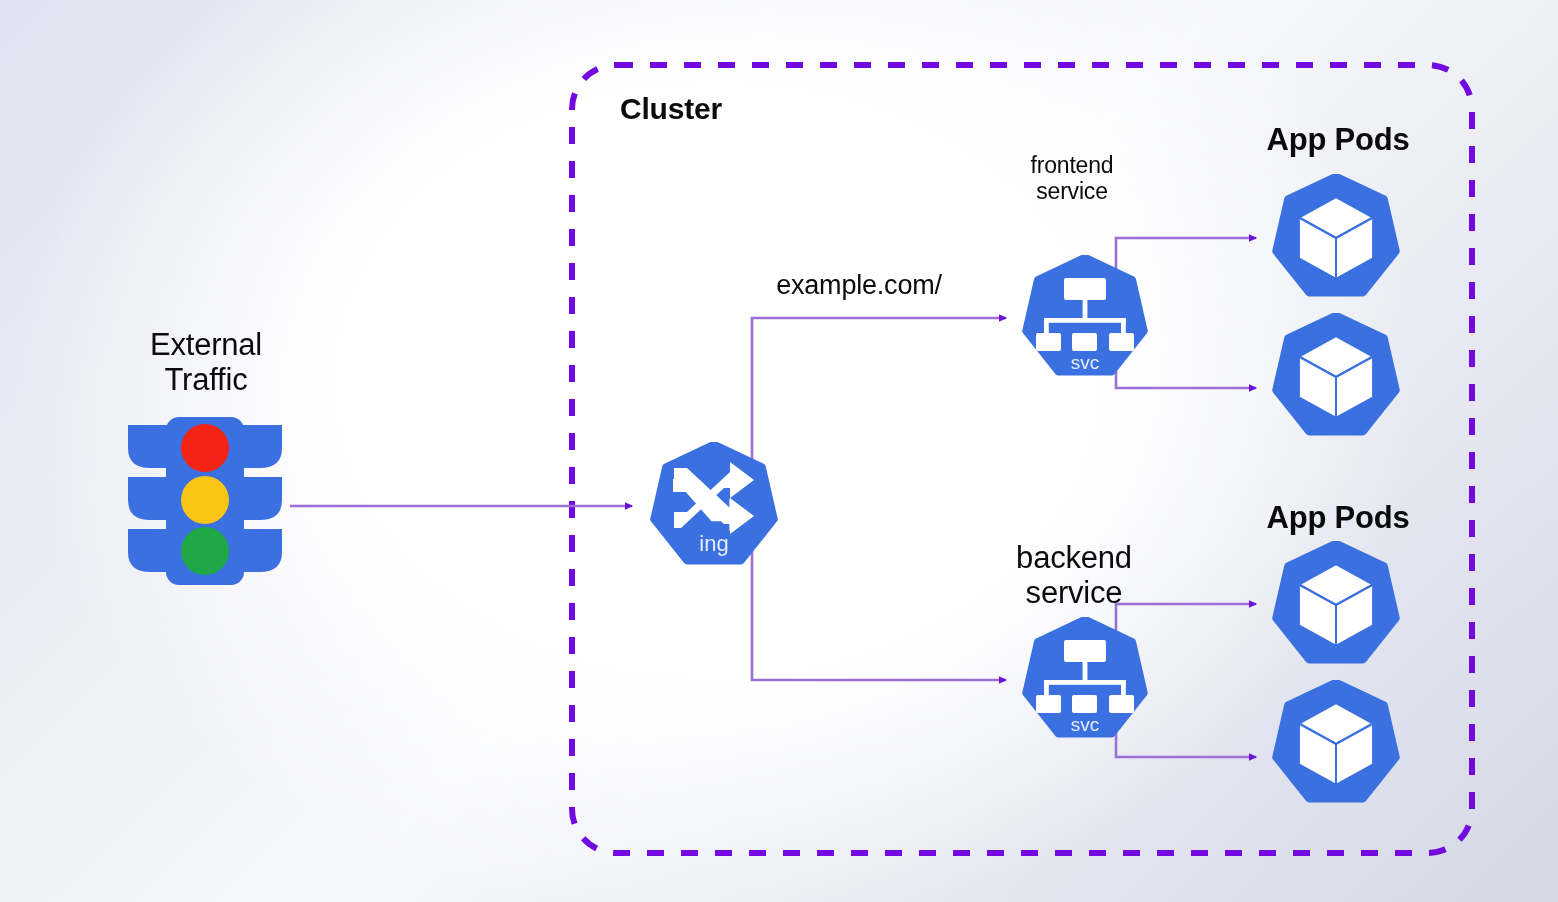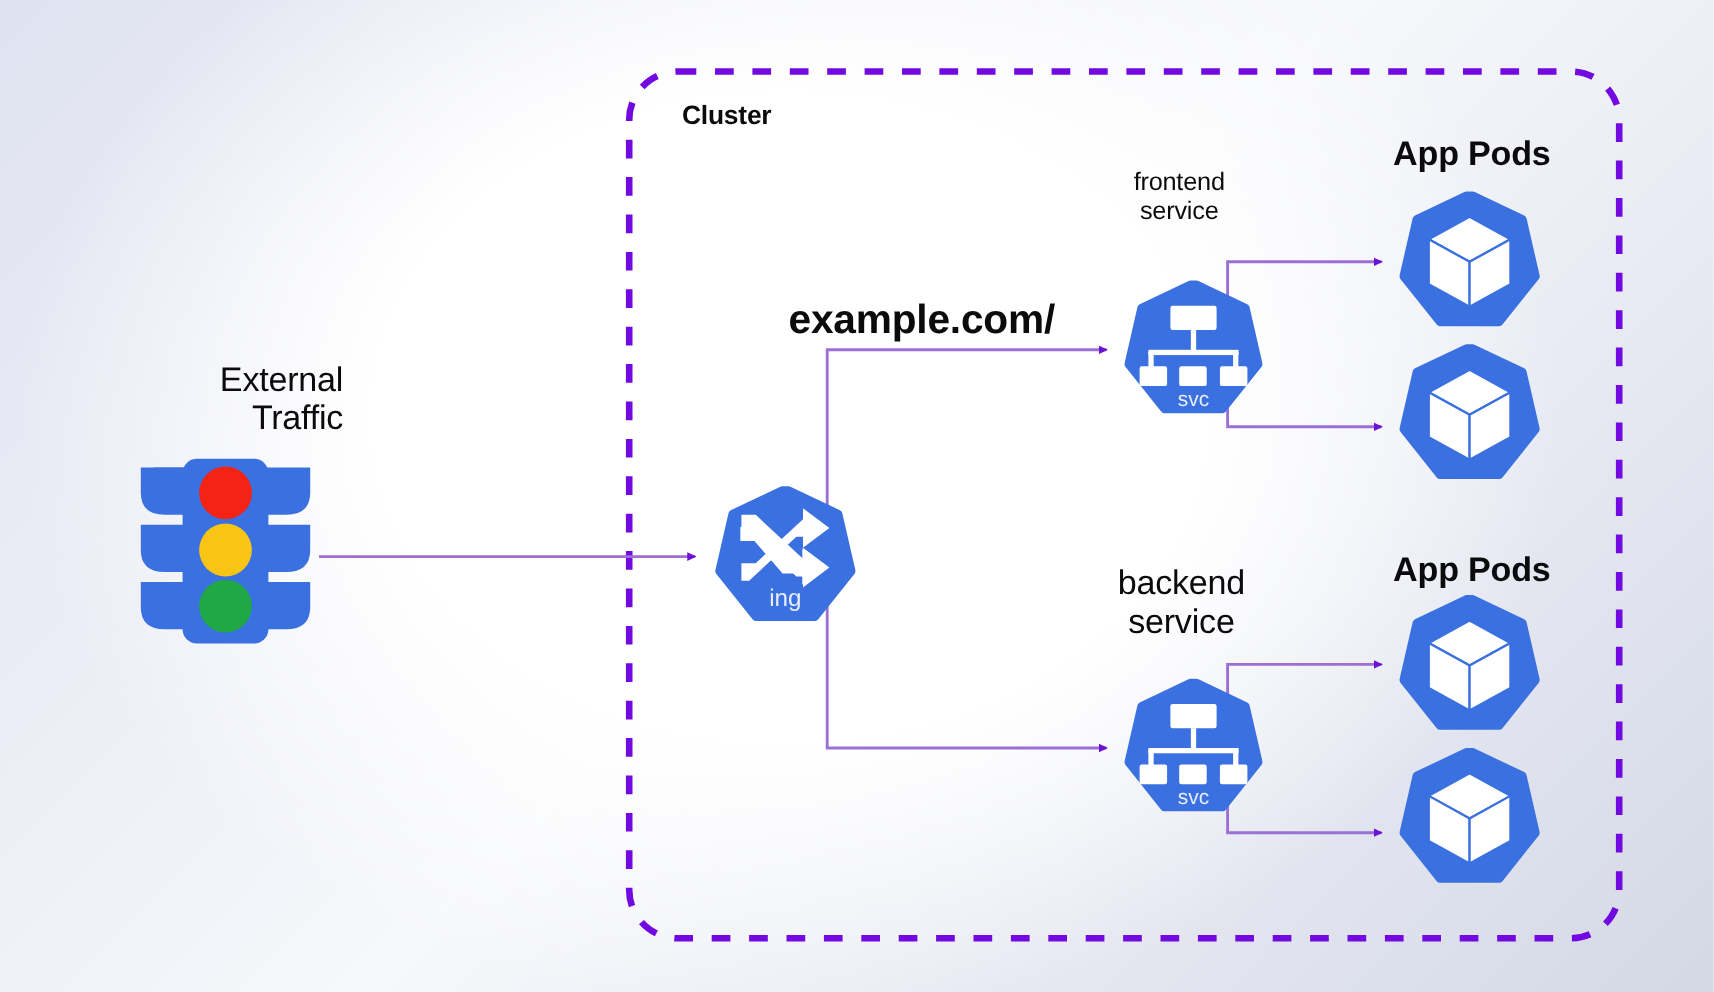--- a/index.html
+++ b/index.html
@@ -20,27 +20,27 @@
   }
   #canvas svg { display: block; }
   .lbl {
     position: absolute;
     color: #0b0b0d;
     text-align: center;
     line-height: 1.14;
     white-space: pre;
     letter-spacing: -0.2px;
   }
-  .t-cluster  { left: 620px;  top: 92px;   font-size: 24px; font-weight: 700; text-align: left; }
-  .t-external { left: 100px;  top: 327px;  width: 212px; font-size: 31px; text-align: right; }
+  .t-cluster  { left: 620px;  top: 92px;   font-size: 30px; font-weight: 700; text-align: left; }
+  .t-external { left: 100px;  top: 327px;  width: 212px; font-size: 31px; }
   .t-frontend { left: 960px;  top: 152px;  width: 224px; font-size: 23px; }
-  .t-backend  { left: 962px;  top: 512px;  width: 224px; font-size: 31px; }
+  .t-backend  { left: 962px;  top: 540px;  width: 224px; font-size: 31px; }
   .t-pods1    { left: 1232px; top: 122px;  width: 212px; font-size: 31px; font-weight: 700; }
   .t-pods2    { left: 1232px; top: 500px;  width: 212px; font-size: 31px; font-weight: 700; }
-  .t-url1     { left: 679px;  top: 270px;  width: 318px; font-size: 37px; font-weight: bold; }
+  .t-url1     { left: 700px;  top: 270px;  width: 318px; font-size: 27px; }
   .t-url2     { left: 670px;  top: 689px;  width: 318px; font-size: 31px; }
 </style>
 </head>
 <body>
 
 <div id="canvas">
 
   <svg width="1558" height="902" viewBox="0 0 1558 902" style="position:absolute; left:0; top:0;">
     <defs>
       <marker id="ah" markerWidth="9" markerHeight="9" refX="7.2" refY="4.5" orient="auto" markerUnits="userSpaceOnUse">

